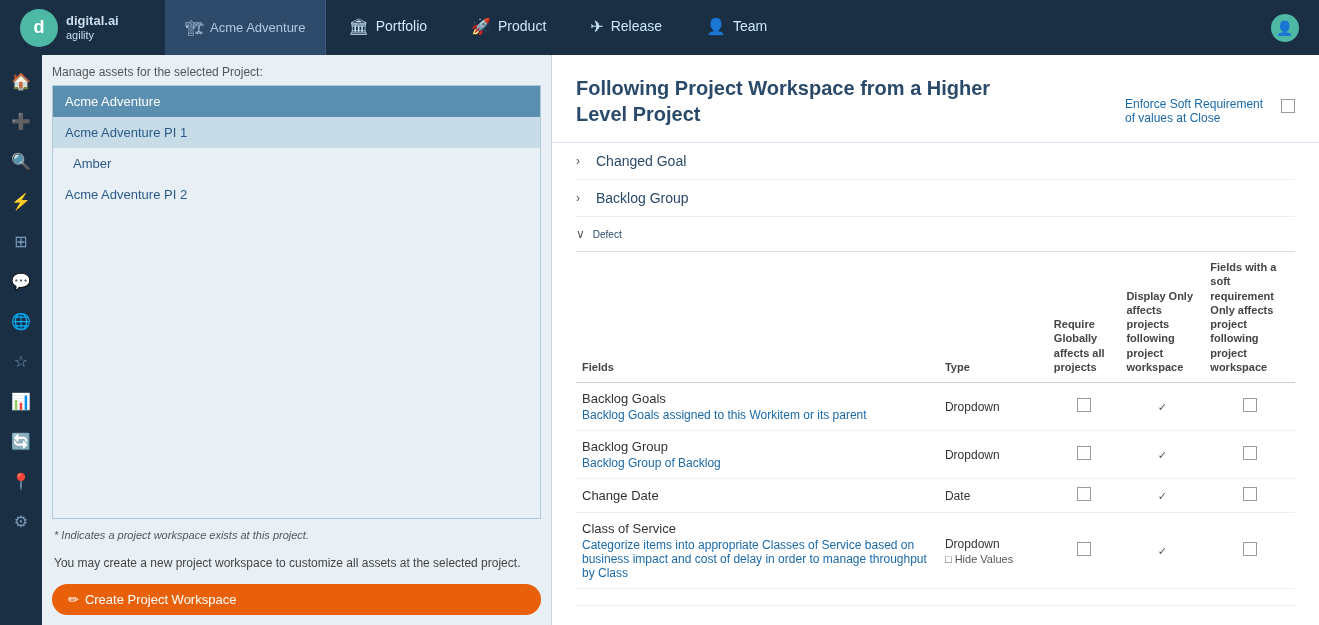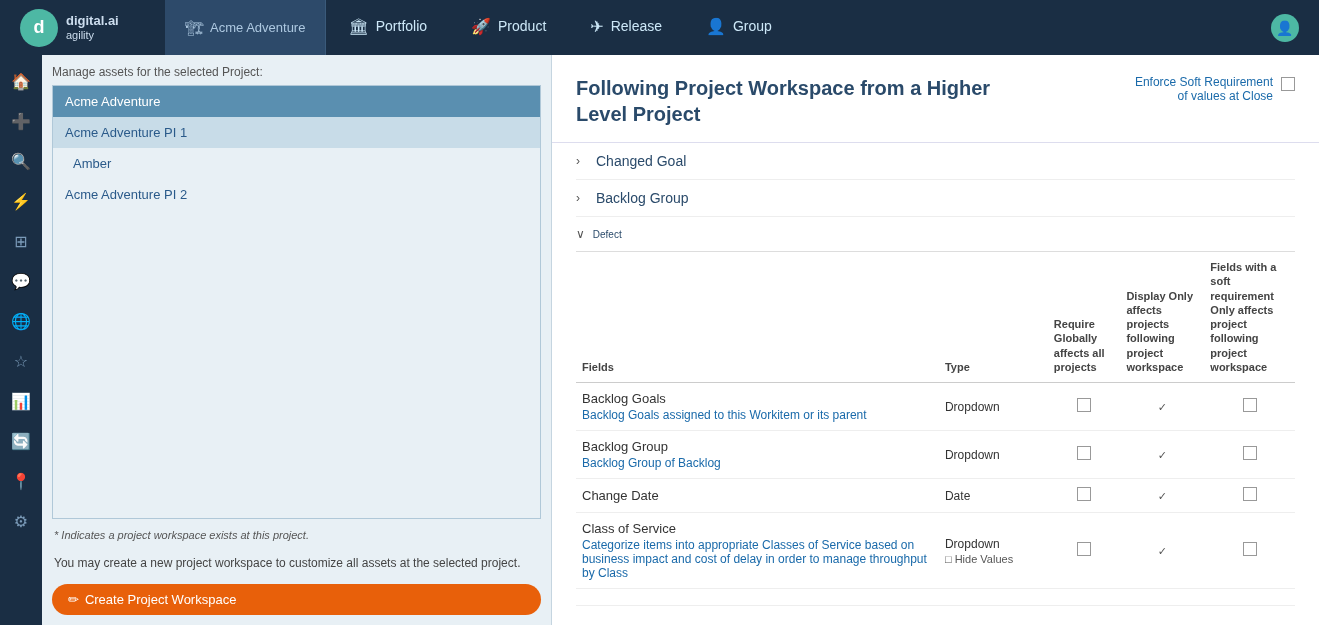--- a/index.html
+++ b/index.html
@@ -210,21 +210,21 @@
       max-width: 450px;
       line-height: 1.3;
     }
     .enforce-section {
       display: flex;
       align-items: flex-start;
       gap: 8px;
       font-size: 12px;
       color: #1a6aaa;
       max-width: 170px;
-      text-align: right;
+      margin-top: 22px;
     }
     .enforce-checkbox {
       width: 14px;
       height: 14px;
       border: 1px solid #999;
       margin-top: 2px;
       flex-shrink: 0;
     }
 
     
@@ -340,21 +340,21 @@
     <div class="nav-item">
       <span class="nav-icon">🚀</span>
       <span>Product</span>
     </div>
     <div class="nav-item">
       <span class="nav-icon">✈</span>
       <span>Release</span>
     </div>
     <div class="nav-item">
       <span class="nav-icon">👤</span>
-      <span>Group</span>
+      <span>Team</span>
     </div>
   </div>
   <div class="nav-right">
     <div class="user-icon">👤</div>
   </div>
 </div>
 
 <div class="main-layout">
 
   <div class="left-icons">

